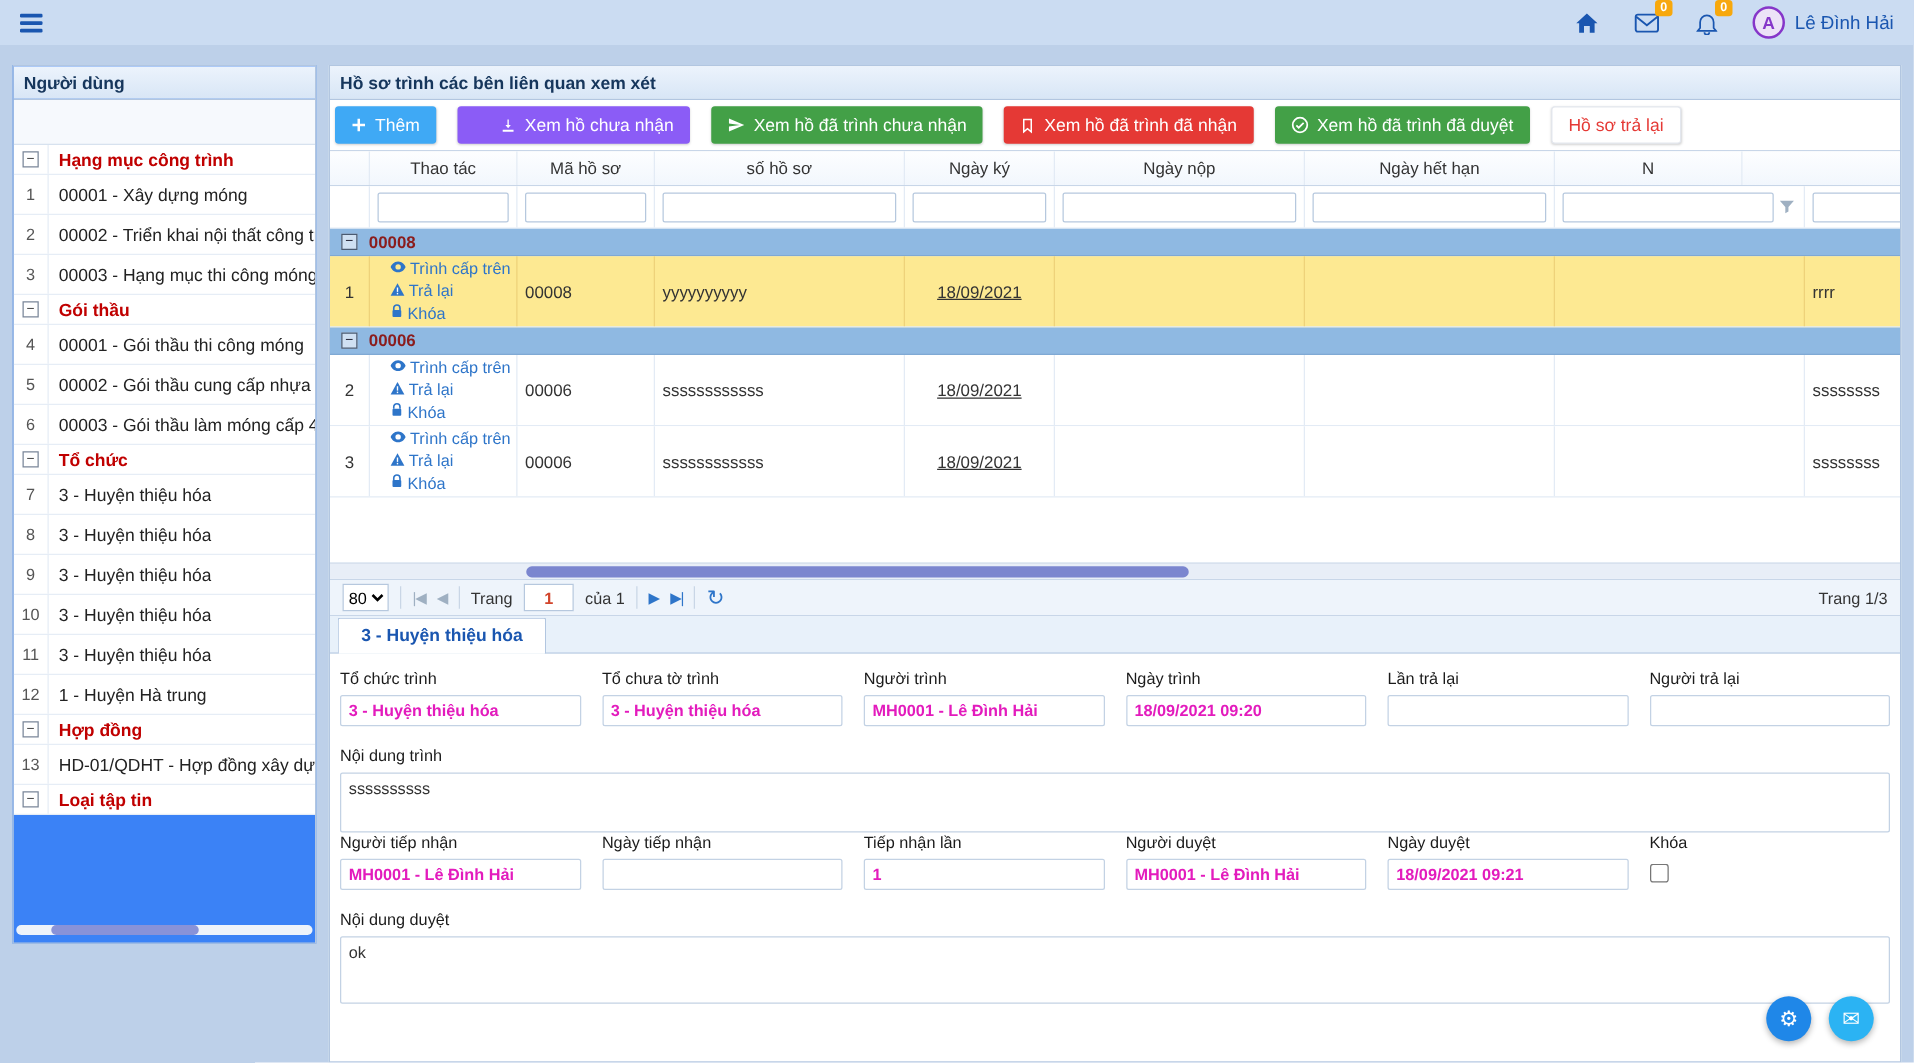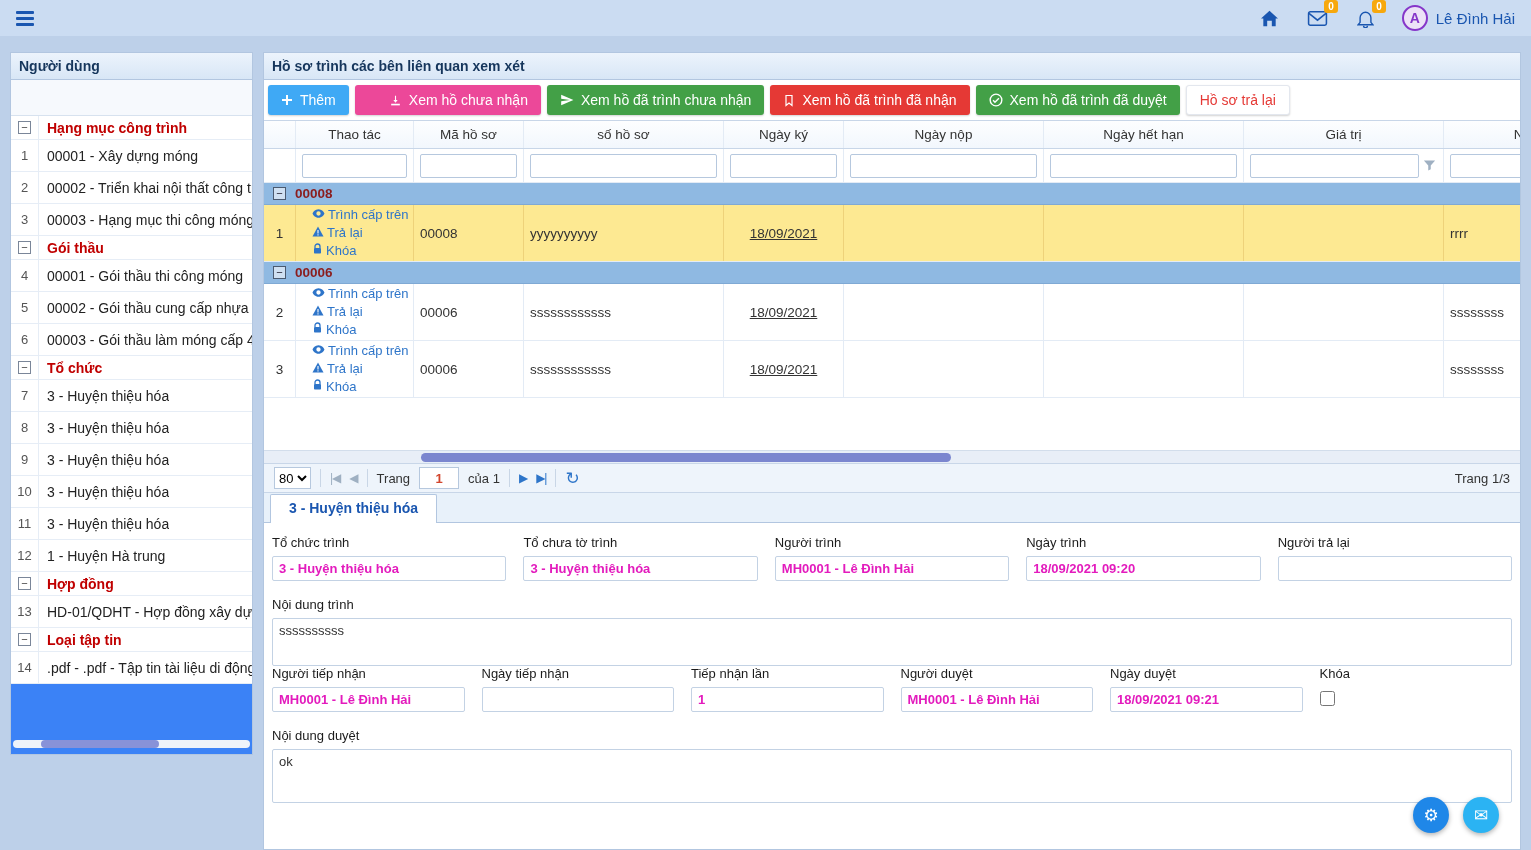--- a/index.html
+++ b/index.html
@@ -41,21 +41,21 @@
   .group-label { color:#c00000; font-weight:bold; }
   .collapse-box { width:13px; height:13px; border:1px solid #7a8699; color:#444;
     font-size:11px; line-height:11px; text-align:center; background:#fff; cursor:pointer; }
   .sb-scroll { position:absolute; bottom:6px; left:2px; right:2px; height:8px;
     background:#eef3fa; border-radius:4px; }
   .sb-thumb { position:absolute; left:28px; top:0; width:118px; height:8px;
     background:#8892d8; border-radius:4px; }
   
   .main { position:absolute; left:263px; top:52px; width:1258px; height:798px;
     background:#fff; border:1px solid #b2c6e0; display:flex; flex-direction:column; overflow:hidden; }
-  .toolbar { height:40px; padding:5px 4px; display:flex; gap:6px; background:#fff; align-items:center; }
+  .toolbar { height:40px; padding:5px 4px; display:flex; gap:17px; background:#fff; align-items:center; }
   .tb-btn { height:30px; display:flex; align-items:center; gap:7px; padding:0 13px;
     border:none; border-radius:3px; font-size:14px; font-family:inherit; cursor:pointer;
     box-shadow:0 1px 2px rgba(0,0,0,.18); white-space:nowrap; }
   .tb-icon { display:flex; align-items:center; }
   
   .grid-wrap { height:330px; overflow:hidden; border-top:1px solid #c8d6e8; background:#fff; }
   .g-row { display:flex; width:1330px; border-bottom:1px solid #e3ebf5; background:#fff; }
   .g-head { height:28px; background:linear-gradient(#fdfeff,#f2f7fd); border-bottom:1px solid #c8d6e8; }
   .g-hcell { display:flex; align-items:center; justify-content:center; color:#2e75c9;
     font-size:14px; border-right:1px solid #d7e2ef; overflow:hidden; cursor:pointer; }
@@ -234,42 +234,38 @@
       <div class="sb-row sb-item">
         <span class="num-cell">13</span>
         <span class="sb-label">HD-01/QDHT - Hợp đồng xây dựn</span>
       </div>
       <div class="sb-row sb-group">
         <span class="num-cell">
           <span class="collapse-box">−</span>
         </span>
         <span class="sb-label group-label">Loại tập tin</span>
       </div>
-      <div class="sb-row sb-item">
-        <span class="num-cell">14</span>
-        <span class="sb-label">.pdf - .pdf - Tập tin tài liệu di động</span>
-      </div>
     </div>
   <div class="sb-scroll">
     <div class="sb-thumb"></div>
   </div>
 </aside>
 
 <main class="main">
   <div class="panel-title">Hồ sơ trình các bên liên quan xem xét</div>
   <div class="toolbar" id="toolbar">
       <button class="tb-btn" style="background: rgb(63, 169, 245); color: rgb(255, 255, 255);">
         <span class="tb-icon">
           <svg width="12" height="12" viewBox="0 0 12 12">
             <path d="M5 1h2v4h4v2H7v4H5V7H1V5h4z" fill="#fff"></path>
           </svg>
         </span>
         <span>Thêm</span>
       </button>
-      <button class="tb-btn" style="background: #ec4899; color: rgb(255, 255, 255); padding-left: 34px;">
+      <button class="tb-btn" style="background: #8b5cf6; color: rgb(255, 255, 255); padding-left: 34px;">
         <span class="tb-icon">
           <svg width="13" height="13" viewBox="0 0 24 24">
             <path d="M11 3h2v8h3l-4 5-4-5h3z" fill="#fff"></path>
             <path d="M4 18h16v3H4z" fill="#fff"></path>
           </svg>
         </span>
         <span>Xem hồ chưa nhận</span>
       </button>
       <button class="tb-btn" style="background: rgb(67, 160, 71); color: rgb(255, 255, 255);">
         <span class="tb-icon">
@@ -302,21 +298,20 @@
     </div>
   <div class="grid-wrap" id="grid">
       <div class="g-row g-head">
         <div class="g-cell g-hcell" style="width: 32px;"></div>
         <div class="g-cell g-hcell" style="width: 118px;">Thao tác</div>
         <div class="g-cell g-hcell" style="width: 110px;">Mã hồ sơ</div>
         <div class="g-cell g-hcell" style="width: 200px;">số hồ sơ</div>
         <div class="g-cell g-hcell" style="width: 120px;">Ngày ký</div>
         <div class="g-cell g-hcell" style="width: 200px;">Ngày nộp</div>
         <div class="g-cell g-hcell" style="width: 200px;">Ngày hết hạn</div>
-        <div class="g-cell g-hcell" style="width: 200px;">Giá trị</div>
         <div class="g-cell g-hcell" style="width: 150px;">N</div>
       </div>
       <div class="g-row g-filter">
         <div class="g-cell g-fcell" style="width: 32px;"></div>
         <div class="g-cell g-fcell" style="width: 118px;">
           <input class="f-input" style="">
         </div>
         <div class="g-cell g-fcell" style="width: 110px;">
           <input class="f-input" style="">
         </div>
@@ -475,20 +470,21 @@
   </div>
   <div class="tabbar">
     <span class="tab">3 - Huyện thiệu hóa</span>
   </div>
   <div class="detail-form">
     <div class="field-row" id="fields1">
         <div class="field"><div class="field-label">Tổ chức trình</div><input class="field-input" value="3 - Huyện thiệu hóa" style=""></div>
         <div class="field"><div class="field-label">Tổ chưa tờ trình</div><input class="field-input" value="3 - Huyện thiệu hóa" style=""></div>
         <div class="field"><div class="field-label">Người trình</div><input class="field-input" value="MH0001 - Lê Đình Hải" style=""></div>
         <div class="field"><div class="field-label">Ngày trình</div><input class="field-input" value="18/09/2021 09:20" style=""></div>
+        <div class="field"><div class="field-label">Lần trả lại</div><input class="field-input" style=""></div>
         <div class="field"><div class="field-label">Người trả lại</div><input class="field-input" style=""></div>
       </div>
     <div class="field-label">Nội dung trình</div>
     <textarea class="area area1" style="">ssssssssss</textarea>
     <div class="field-row" id="fields2">
         <div class="field"><div class="field-label">Người tiếp nhận</div><input class="field-input" value="MH0001 - Lê Đình Hải" style=""></div>
         <div class="field"><div class="field-label">Ngày tiếp nhận</div><input class="field-input" style=""></div>
         <div class="field"><div class="field-label">Tiếp nhận lần</div><input class="field-input" value="1" style=""></div>
         <div class="field"><div class="field-label">Người duyệt</div><input class="field-input" value="MH0001 - Lê Đình Hải" style=""></div>
         <div class="field"><div class="field-label">Ngày duyệt</div><input class="field-input" value="18/09/2021 09:21" style=""></div>

